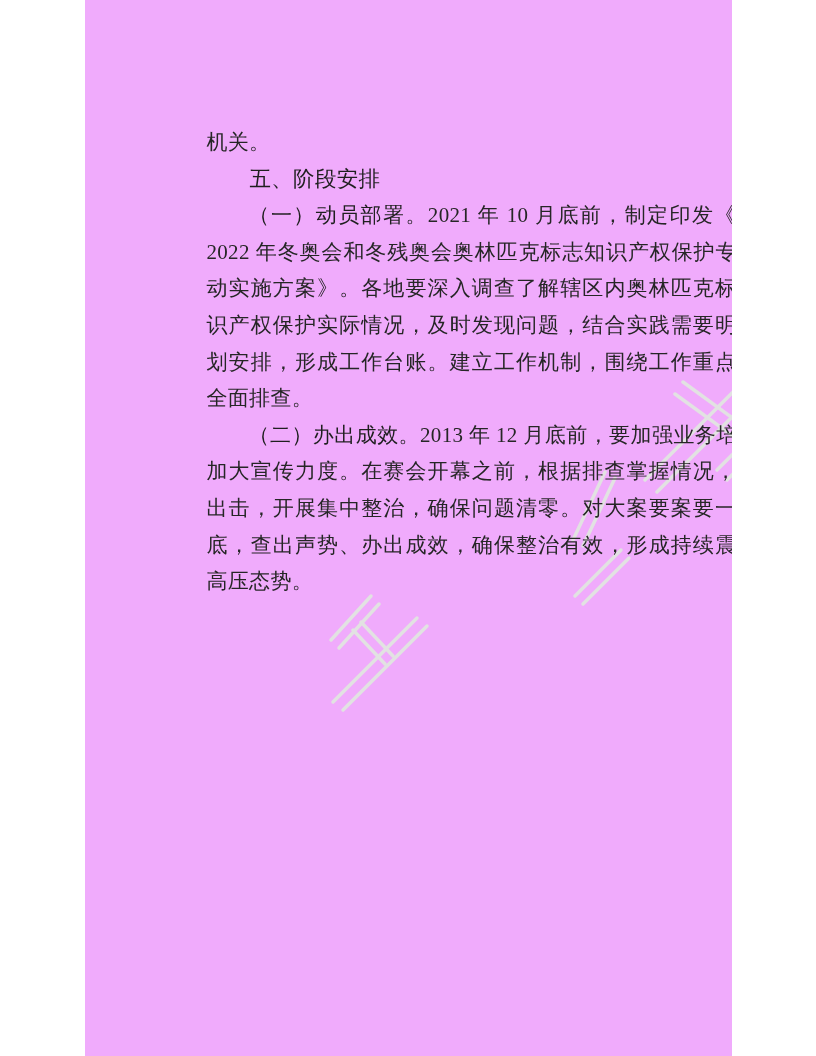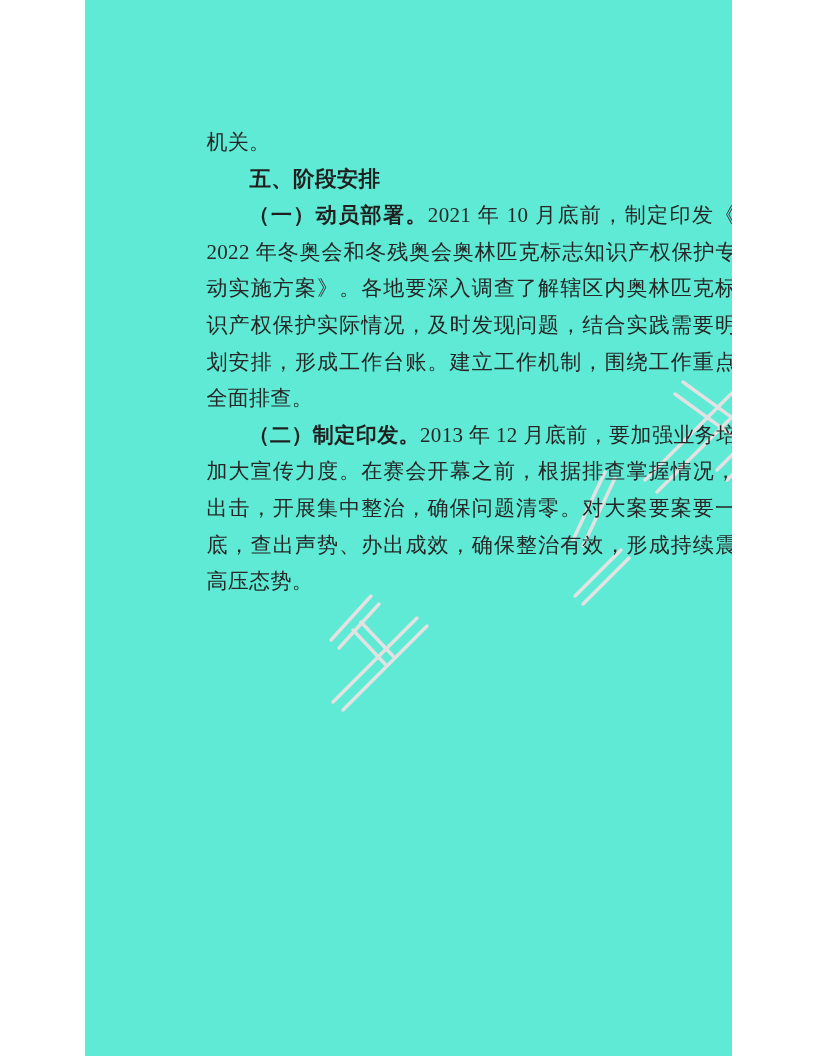--- a/index.html
+++ b/index.html
@@ -4,21 +4,21 @@
 <style>
   html, body {
     margin: 0;
     padding: 0;
     background: #ffffff;
   }
   .page {
     position: relative;
     width: 647px;
     height: 1056px;
-    background: #5eead4;
+    background: #f0abfc;
     overflow: hidden;
     margin: 0 auto;
     font-family: "Liberation Serif", "DejaVu Serif", serif;
   }
   .watermark {
     position: absolute;
     left: 0;
     top: 0;
     width: 816px;
     height: 1056px;
@@ -37,30 +37,30 @@
   }
   .content p {
     margin: 0;
   }
   .tail-line {
     text-indent: 0;
   }
   .heading {
     margin: 0;
     text-indent: 2em;
-    font-weight: 700;
+    font-weight: 400;
     font-size: 21.5px;
     font-family: "Liberation Sans", "DejaVu Sans", sans-serif;
     color: #1f1f1f;
   }
   .para {
     text-indent: 2em;
   }
   .lead {
-    font-weight: 700;
+    font-weight: 400;
     color: #1f1f1f;
     margin-top: 36px;
   }
 </style>
 </head>
 <body>
 
 <div class="page">
 
   <svg class="watermark" viewBox="0 0 816 1056" xmlns="http://www.w3.org/2000/svg">
@@ -81,18 +81,18 @@
   </svg>
 
   <div class="content">
 
     <p class="tail-line">机关。</p>
 
     <p class="heading">五、阶段安排</p>
 
     <p class="para"><span class="lead">（一）动员部署。</span><span>2021 年 10 月底前，制定印发《北京 2022 年冬奥会和冬残奥会奥林匹克标志知识产权保护专项行动实施方案》。各地要深入调查了解辖区内奥林匹克标志知识产权保护实际情况，及时发现问题，结合实践需要明确计划安排，形成工作台账。建立工作机制，围绕工作重点开展全面排查。</span></p>
 
-    <p class="para"><span class="lead">（二）制定印发。</span><span>2013 年 12 月底前，要加强业务培训，加大宣传力度。在赛会开幕之前，根据排查掌握情况，重拳出击，开展集中整治，确保问题清零。对大案要案要一查到底，查出声势、办出成效，确保整治有效，形成持续震慑的高压态势。</span></p>
+    <p class="para"><span class="lead">（二）办出成效。</span><span>2013 年 12 月底前，要加强业务培训，加大宣传力度。在赛会开幕之前，根据排查掌握情况，重拳出击，开展集中整治，确保问题清零。对大案要案要一查到底，查出声势、办出成效，确保整治有效，形成持续震慑的高压态势。</span></p>
 
 
 
   </div>
 </div>
 
 </body></html>

